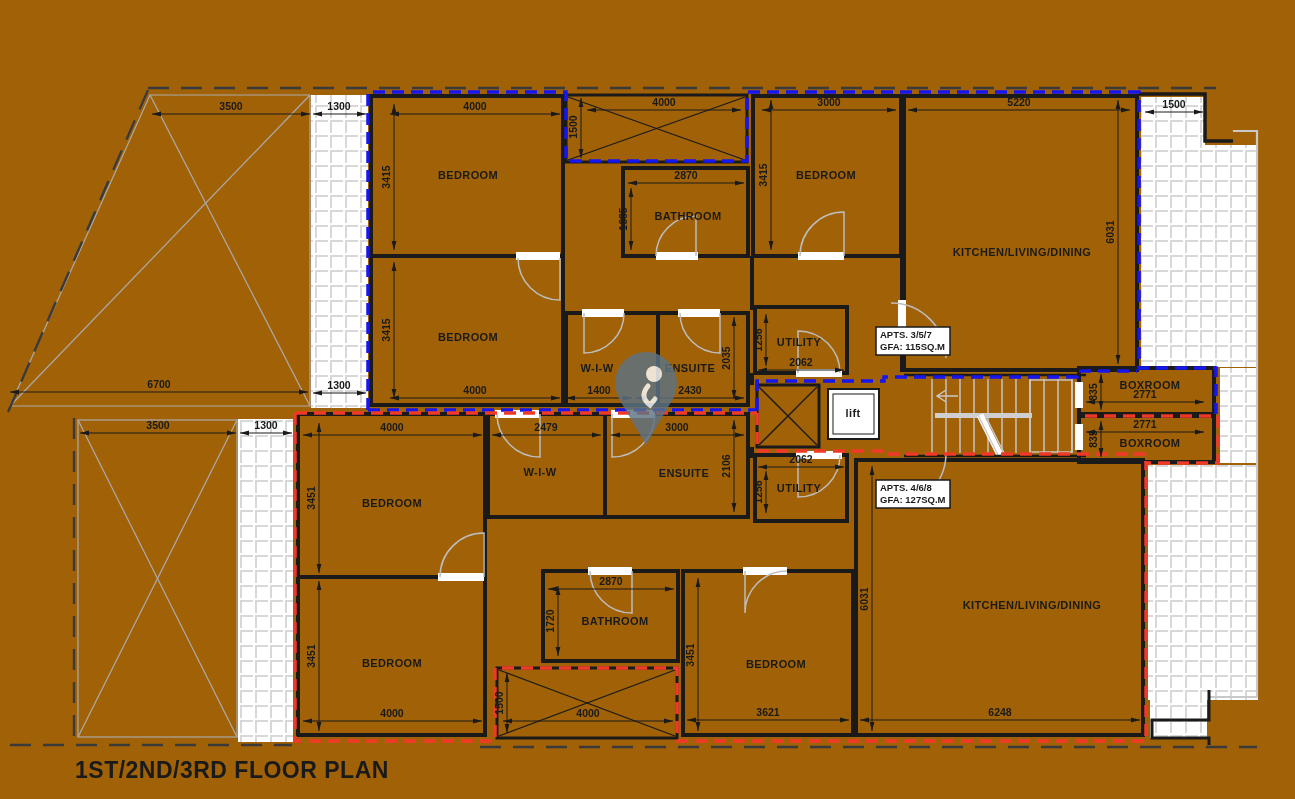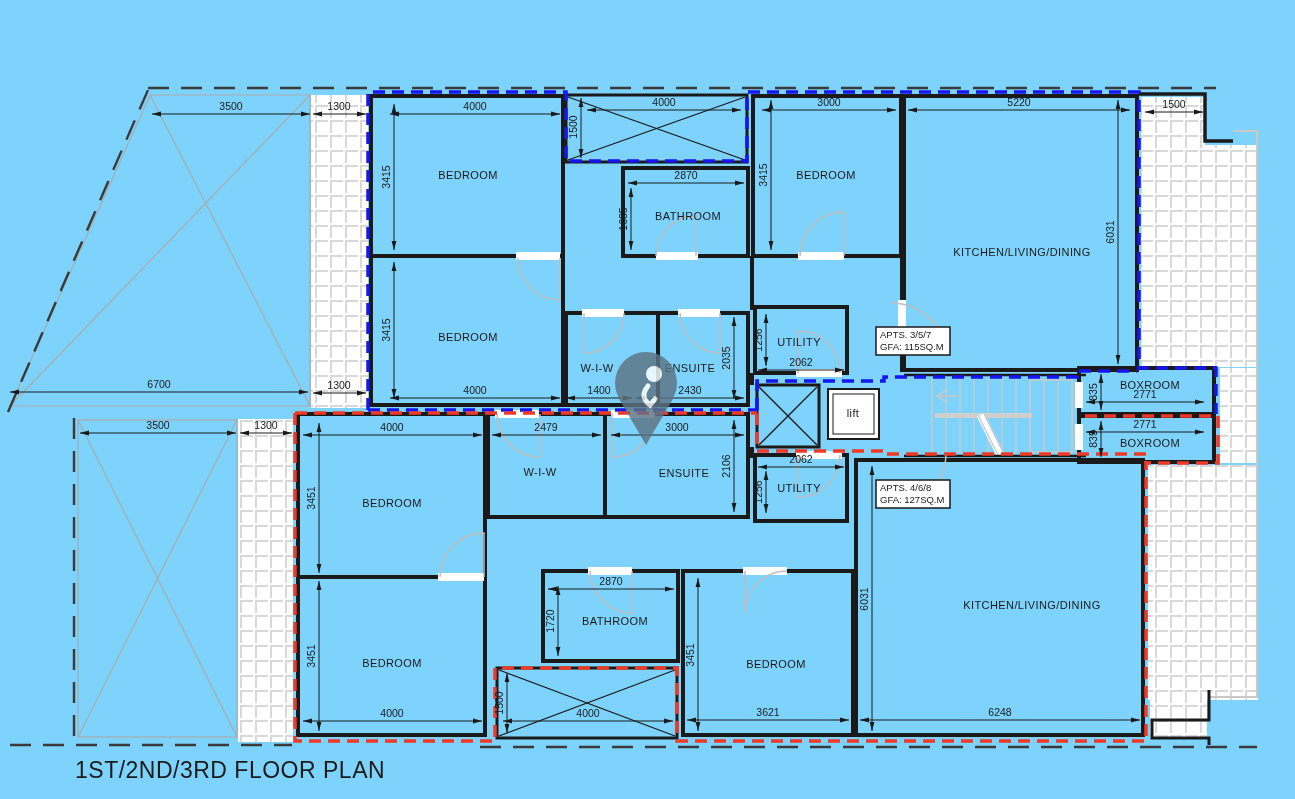--- a/index.html
+++ b/index.html
@@ -1,17 +1,17 @@
 <!DOCTYPE html>
 <html><head>
 <meta charset="utf-8">
 <style>
   html,body{margin:0;padding:0;background:#ffffff;}
-  .stage{position:relative;width:1295px;height:799px;background:#7dd3fc;overflow:hidden;
-         font-family:"Liberation Sans", sans-serif;}
+  .stage{position:relative;width:1295px;height:799px;background:#a16207;overflow:hidden;
+         font-family:"Liberation Sans", sans-serif;font-weight:bold;}
   svg text{font-family:"Liberation Sans", sans-serif;fill:#1a1a1a;}
   .dim{font-size:10.5px;}
   .room{font-size:11px;letter-spacing:.4px;}
   .small{font-size:9.5px;}
   .title{font-size:23px;letter-spacing:.5px;}
 </style>
 </head>
 <body>
 
 <div class="stage">

